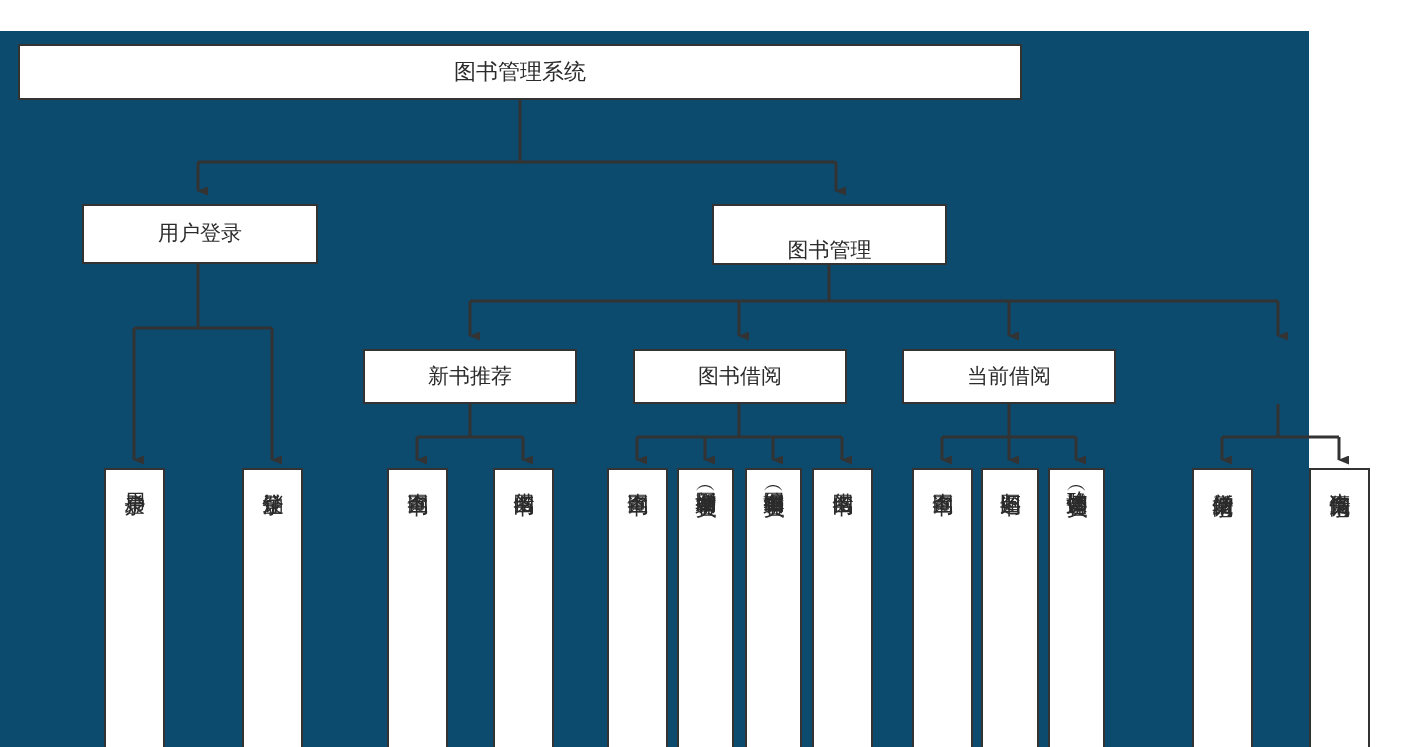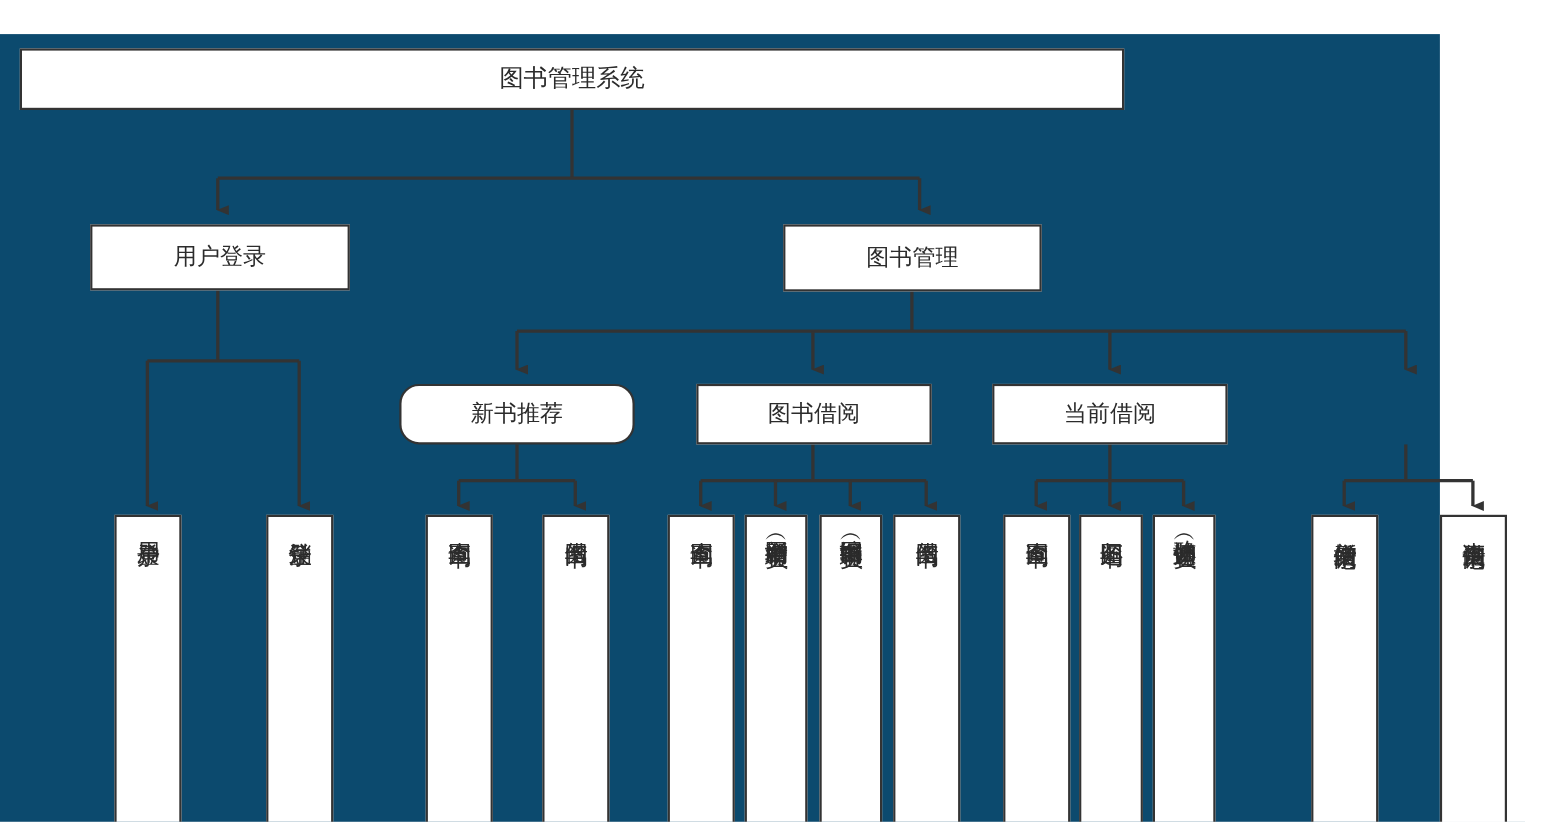--- a/index.html
+++ b/index.html
@@ -128,25 +128,25 @@
   </svg>
 
   <div class="node root" style="left:18px; top:13px; width:1004px; height:56px;">
     <span class="label">图书管理系统</span>
   </div>
 
   <div class="node level1" style="left:82px; top:173px; width:236px; height:60px;">
     <span class="label">用户登录</span>
   </div>
 
-  <div class="node level1" style="left:712px; top:173px; width:235px; height:61px;">
+  <div class="node level1" style="left:712px; top:173px; width:235px; height:61px;align-items:flex-end;">
     <span class="label">图书管理</span>
   </div>
 
-  <div class="node level2" style="left:363px; top:318px; width:214px; height:55px;border-radius:18px;">
+  <div class="node level2" style="left:363px; top:318px; width:214px; height:55px;">
     <span class="label">新书推荐</span>
   </div>
 
   <div class="node level2" style="left:633px; top:318px; width:214px; height:55px;align-items:center;">
     <span class="label">图书借阅</span>
   </div>
 
   <div class="node level2" style="left:902px; top:318px; width:214px; height:55px;font-family:Liberation Serif, serif;">
     <span class="label">当前借阅</span>
   </div>

